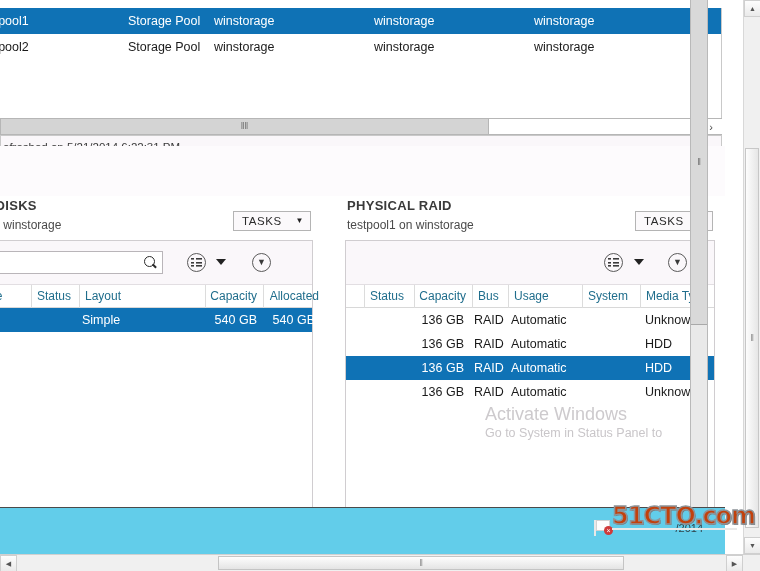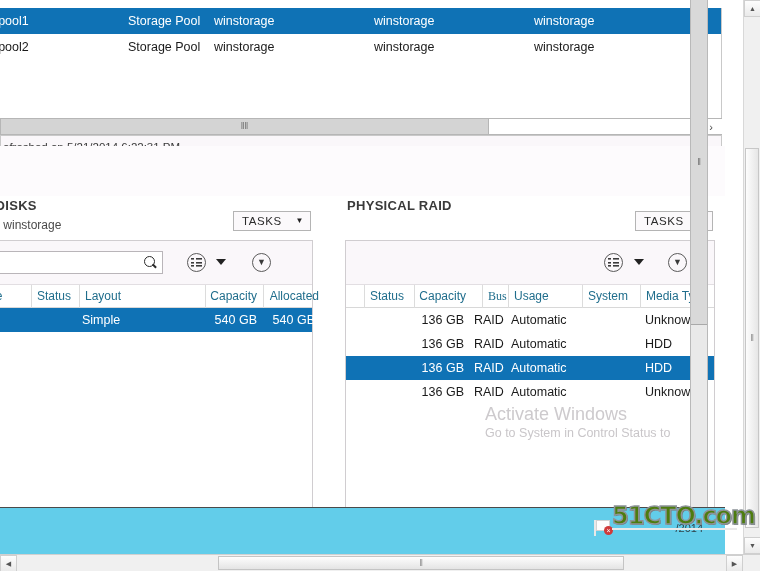--- a/index.html
+++ b/index.html
@@ -258,21 +258,21 @@
     text-align: right; line-height: 13px;
   }
 
   
   .cto {
     position: absolute; left: 612px; top: 505px; z-index: 9; pointer-events: none;
     user-select: none;
   }
   .cto .l1 {
     font-family: "DejaVu Sans", sans-serif; font-weight: bold; font-size: 24px;
-    color: #4d7c0f; letter-spacing: -1px; line-height: 22px;
+    color: #c2410c; letter-spacing: -1px; line-height: 22px;
     -webkit-text-stroke: 1.5px #8e9499; text-shadow: 1px 1px 0 #6f7579;
   }
   .cto .bar { width: 125px; height: 2px; background: #e9e9e9; margin: 1px 0 0 0; }
   .cto .l2 {
     font-family: "DejaVu Sans", sans-serif; font-weight: bold; font-size: 20px;
     color: #e2e2e2; letter-spacing: 0px; line-height: 22px;
     -webkit-text-stroke: 1.2px #7f868b; text-shadow: 1px 1px 0 #6f7579; margin-top: 44px;
   }
   .cto .blog {
     position: absolute; right: -6px; bottom: 1px;
@@ -361,20 +361,21 @@
           <div class="td num" style="left:232px; width:58px; padding-right:6px;">540 GB</div>
           <div class="td num" style="left:290px; width:62px; padding-right:10px;">540 GB</div>
         </div>
 
       </div>
     </div>
 
     <div class="pane pane-pd">
       <div class="pane-title">PHYSICAL RAID</div>
       <div class="pane-sub">
+        <span>testpool1 on winstorage</span>
         <div class="tasks-btn">
           <span>TASKS</span>
           <span class="caret">▼</span>
         </div>
       </div>
 
       <div class="pane-body">
 
         <div class="filterbar">
           <div class="circ-btn ic-list">
@@ -382,21 +383,21 @@
             </div>
           <div class="tri-down"></div>
           <div class="circ-btn ic-chev">
               <span class="chv">▼</span>
             </div>
         </div>
 
         <div class="thead">
           <div class="th" style="left:18px; width:50px;">Status</div>
           <div class="th num" style="left:68px; width:58px;">Capacity</div>
-          <div class="th" style="left:136px;width:36px;font-family:Liberation Serif, serif;">Bus</div>
+          <div class="th" style="left:126px;width:36px;">Bus</div>
           <div class="th" style="left:162px;width:74px;">Usage</div>
           <div class="th" style="left:236px;width:58px;">System</div>
           <div class="th" style="left:294px;width:72px;">Media Type</div>
         </div>
 
         <div class="trow">
           <div class="td" style="left:18px; width:50px; padding-left:5px;"></div>
           <div class="td num" style="left:68px; width:58px; padding-right:8px;">136 GB</div>
           <div class="td" style="left:126px;width:36px; padding-left:2px;">RAID</div>
           <div class="td" style="left:162px;width:74px; padding-left:3px;">Automatic</div>
@@ -429,21 +430,21 @@
           <div class="td" style="left:162px;width:74px; padding-left:3px;">Automatic</div>
           <div class="td" style="left:236px;width:58px; padding-left:5px;"></div>
           <div class="td" style="left:294px;width:72px; padding-left:5px;">Unknown</div>
         </div>
 
       </div>
     </div>
 
     <div class="activate">
       <div class="big">Activate Windows</div>
-      <div class="sm">Go to System in Control Status to</div>
+      <div class="sm">Go to System in Status Panel to</div>
     </div>
 
     <div class="app-vscroll">
       <div class="thumb">
         <span class="grip">‖</span>
       </div>
     </div>
 
   </div>
 

